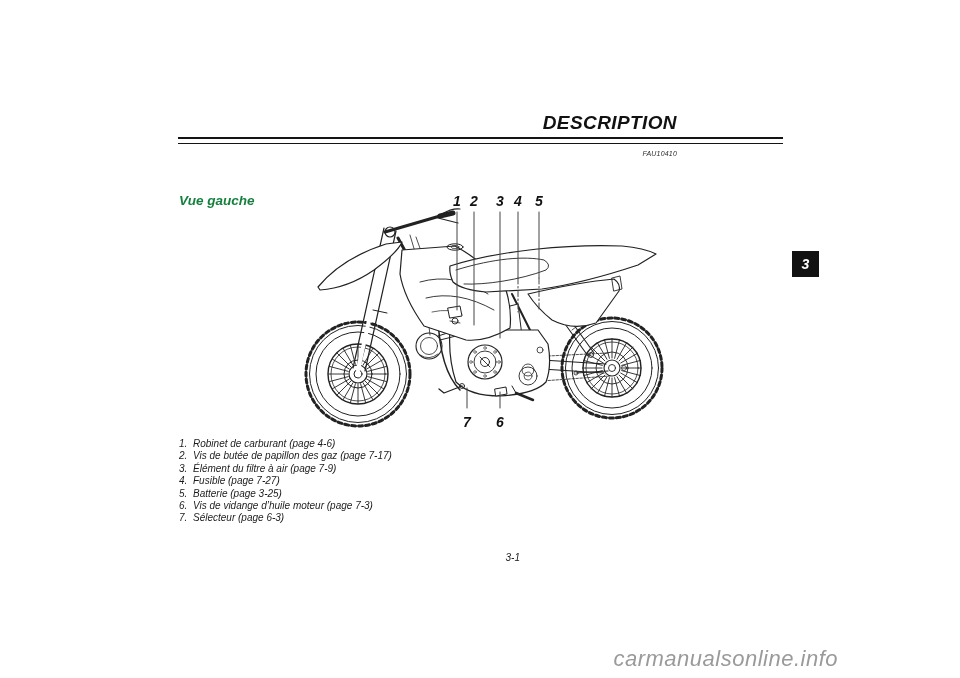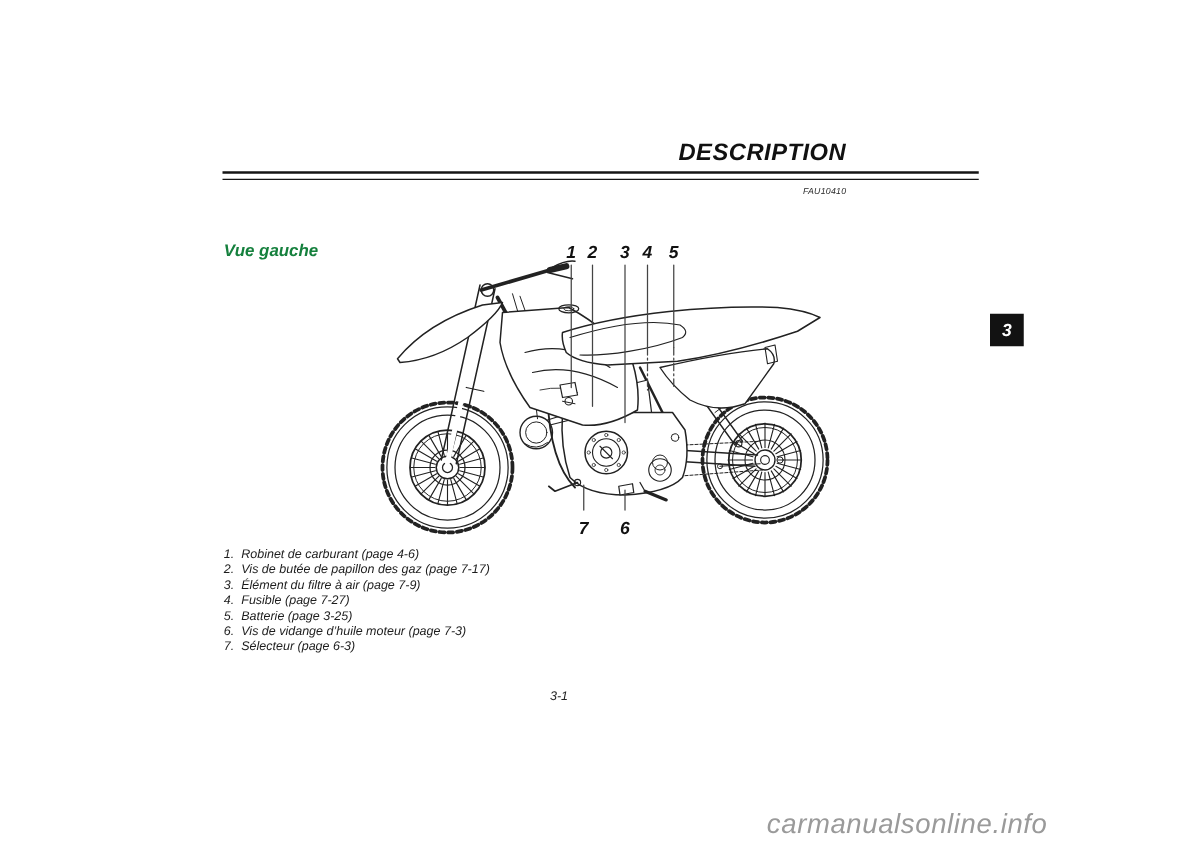--- a/index.html
+++ b/index.html
@@ -30,21 +30,21 @@
   .figure-wrap svg{display:block;}
   svg text.callout{
     font-family:"Liberation Sans","DejaVu Sans",sans-serif;
     font-size:14px;font-weight:bold;fill:#111;text-anchor:middle;
   }
   .legend{position:absolute;left:179px;top:438px;font-size:10px;line-height:12.4px;color:#1c1c1c;}
   .legend-row{display:flex;}
   .legend-num{width:14px;flex:0 0 14px;}
   .legend-label{white-space:nowrap;}
   .page-num{
-    position:absolute;left:440px;top:552px;width:80px;text-align:left;
+    position:absolute;left:440px;top:552px;width:80px;text-align:right;
     font-size:10px;color:#222;
   }
   .watermark{
     position:absolute;right:16px;top:646px;font-size:22px;letter-spacing:.5px;
     color:#9a9a9a;white-space:nowrap;
   }
 </style>
 </head>
 <body>
 

